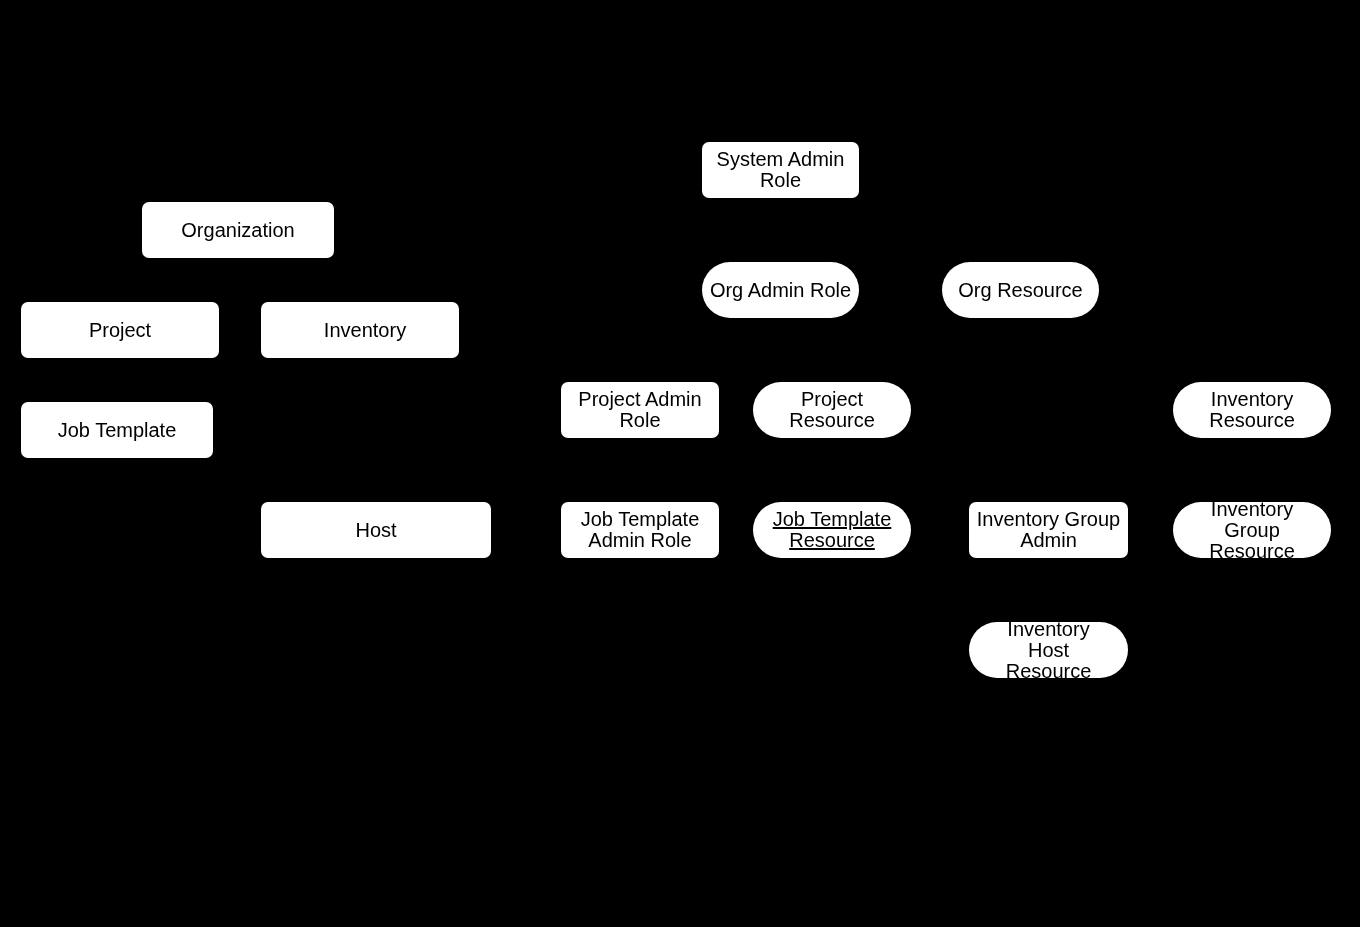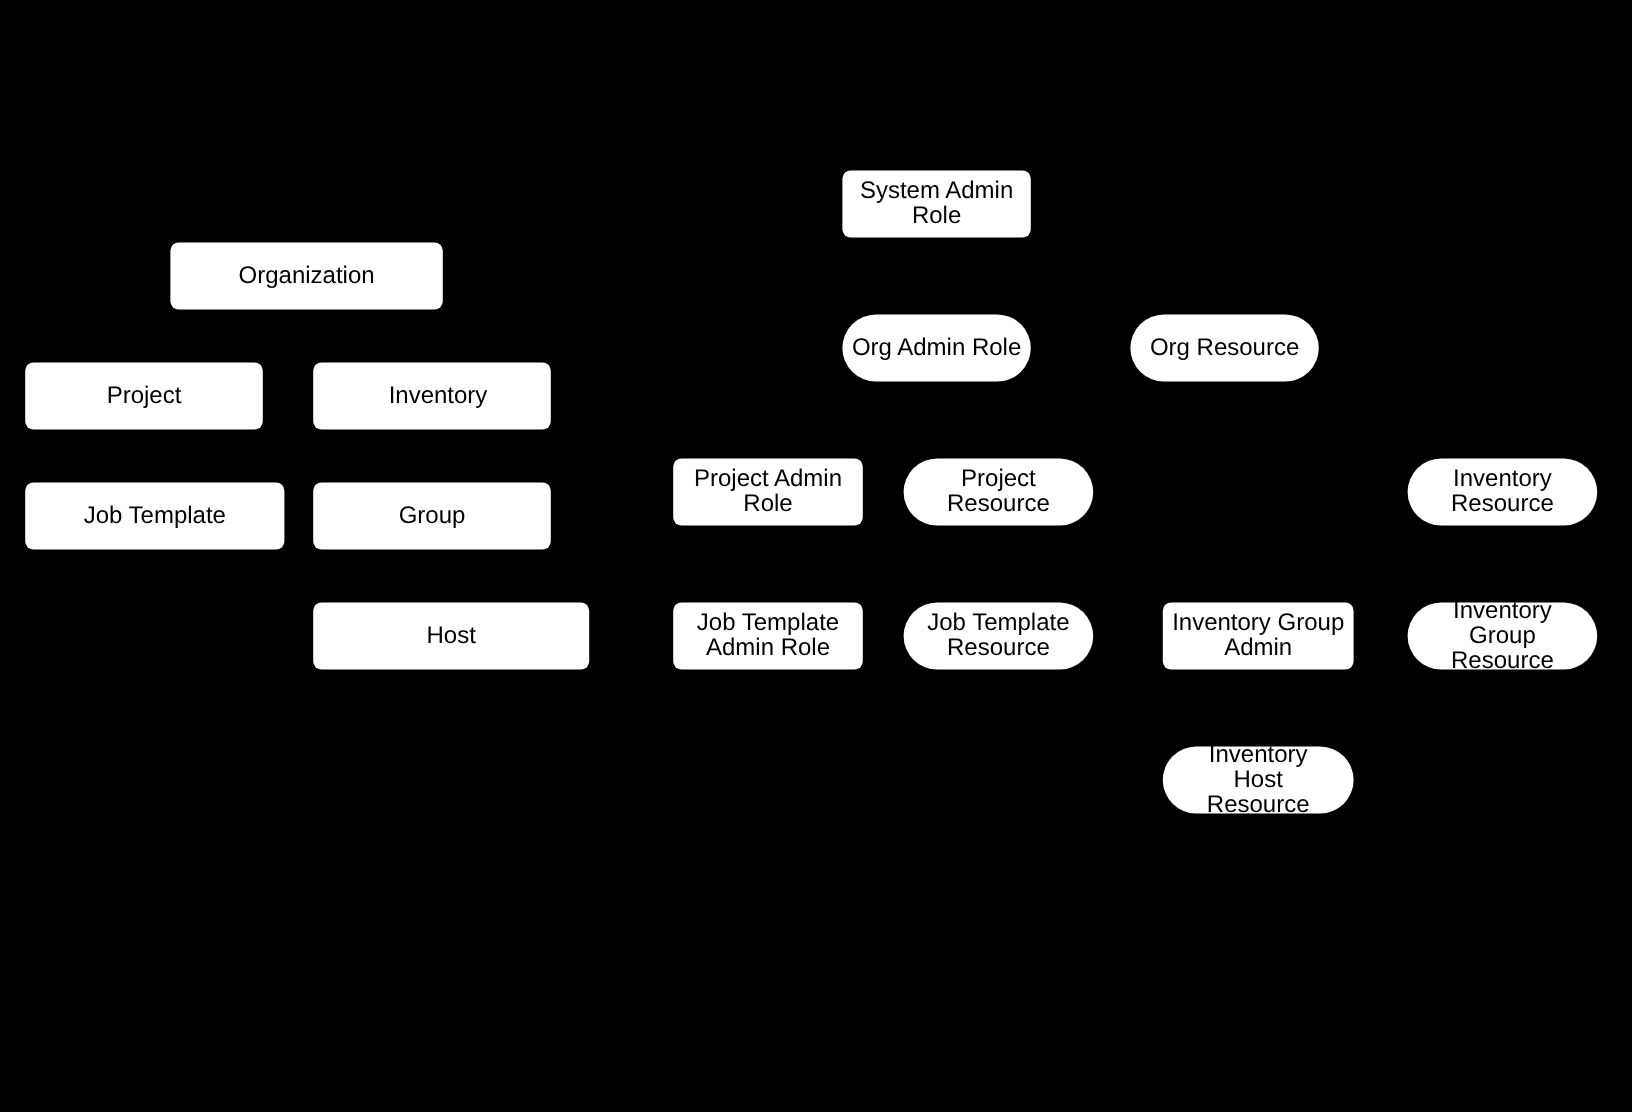--- a/index.html
+++ b/index.html
@@ -35,48 +35,47 @@
   .pill {
     border-radius: 28px;
     padding: 2px 16px;
   }
 </style>
 </head>
 <body>
 
 <div class="canvas" style="--bg: #000000; --fill: #ffffff; --text: #000000;">
 
-  <div class="node rect" style="left:142px; top:202px; width:227px;">Organization</div>
+  <div class="node rect" style="left:142px; top:202px; width:192px;">Organization</div>
 
   <div class="node rect" style="left:21px; top:302px; width:198px;">Project</div>
 
   <div class="node rect" style="left:261px; top:302px; width:198px;padding-left:16px;">Inventory</div>
 
-  <div class="node rect" style="left:21px; top:402px; width:216px;">Job Template</div>
+  <div class="node rect" style="left:21px; top:402px; width:192px;">Job Template</div>
 
-  <div class="node rect" style="left:261px; top:402px; width:198px;">Group</div>
 
   <div class="node rect" style="left:261px; top:502px; width:230px;">Host</div>
 
   <div class="node rect" style="left:702px; top:142px; width:157px;">System Admin Role</div>
 
   <div class="node rect" style="left:702px; top:262px; width:157px;border-radius:28px;">Org Admin Role</div>
 
   <div class="node pill" style="left:942px; top:262px; width:157px;">Org Resource</div>
 
   <div class="node rect" style="left:561px; top:382px; width:158px;">Project Admin Role</div>
 
   <div class="node pill" style="left:753px; top:382px; width:158px;">Project Resource</div>
 
 
   <div class="node pill" style="left:1173px; top:382px; width:158px;">Inventory Resource</div>
 
   <div class="node rect" style="left:561px; top:502px; width:158px;">Job Template Admin Role</div>
 
-  <div class="node pill" style="left:753px; top:502px; width:158px;">Job Template Resource</div>
+  <div class="node pill" style="left:753px; top:502px; width:158px;text-decoration:underline;">Job Template Resource</div>
 
   <div class="node rect" style="left:969px; top:502px; width:159px;">Inventory Group Admin</div>
 
   <div class="node pill" style="left:1173px; top:502px; width:158px;">Inventory Group Resource</div>
 
   <div class="node pill" style="left:969px; top:622px; width:159px;">Inventory Host Resource</div>
 
 </div>
 
 </body></html>

